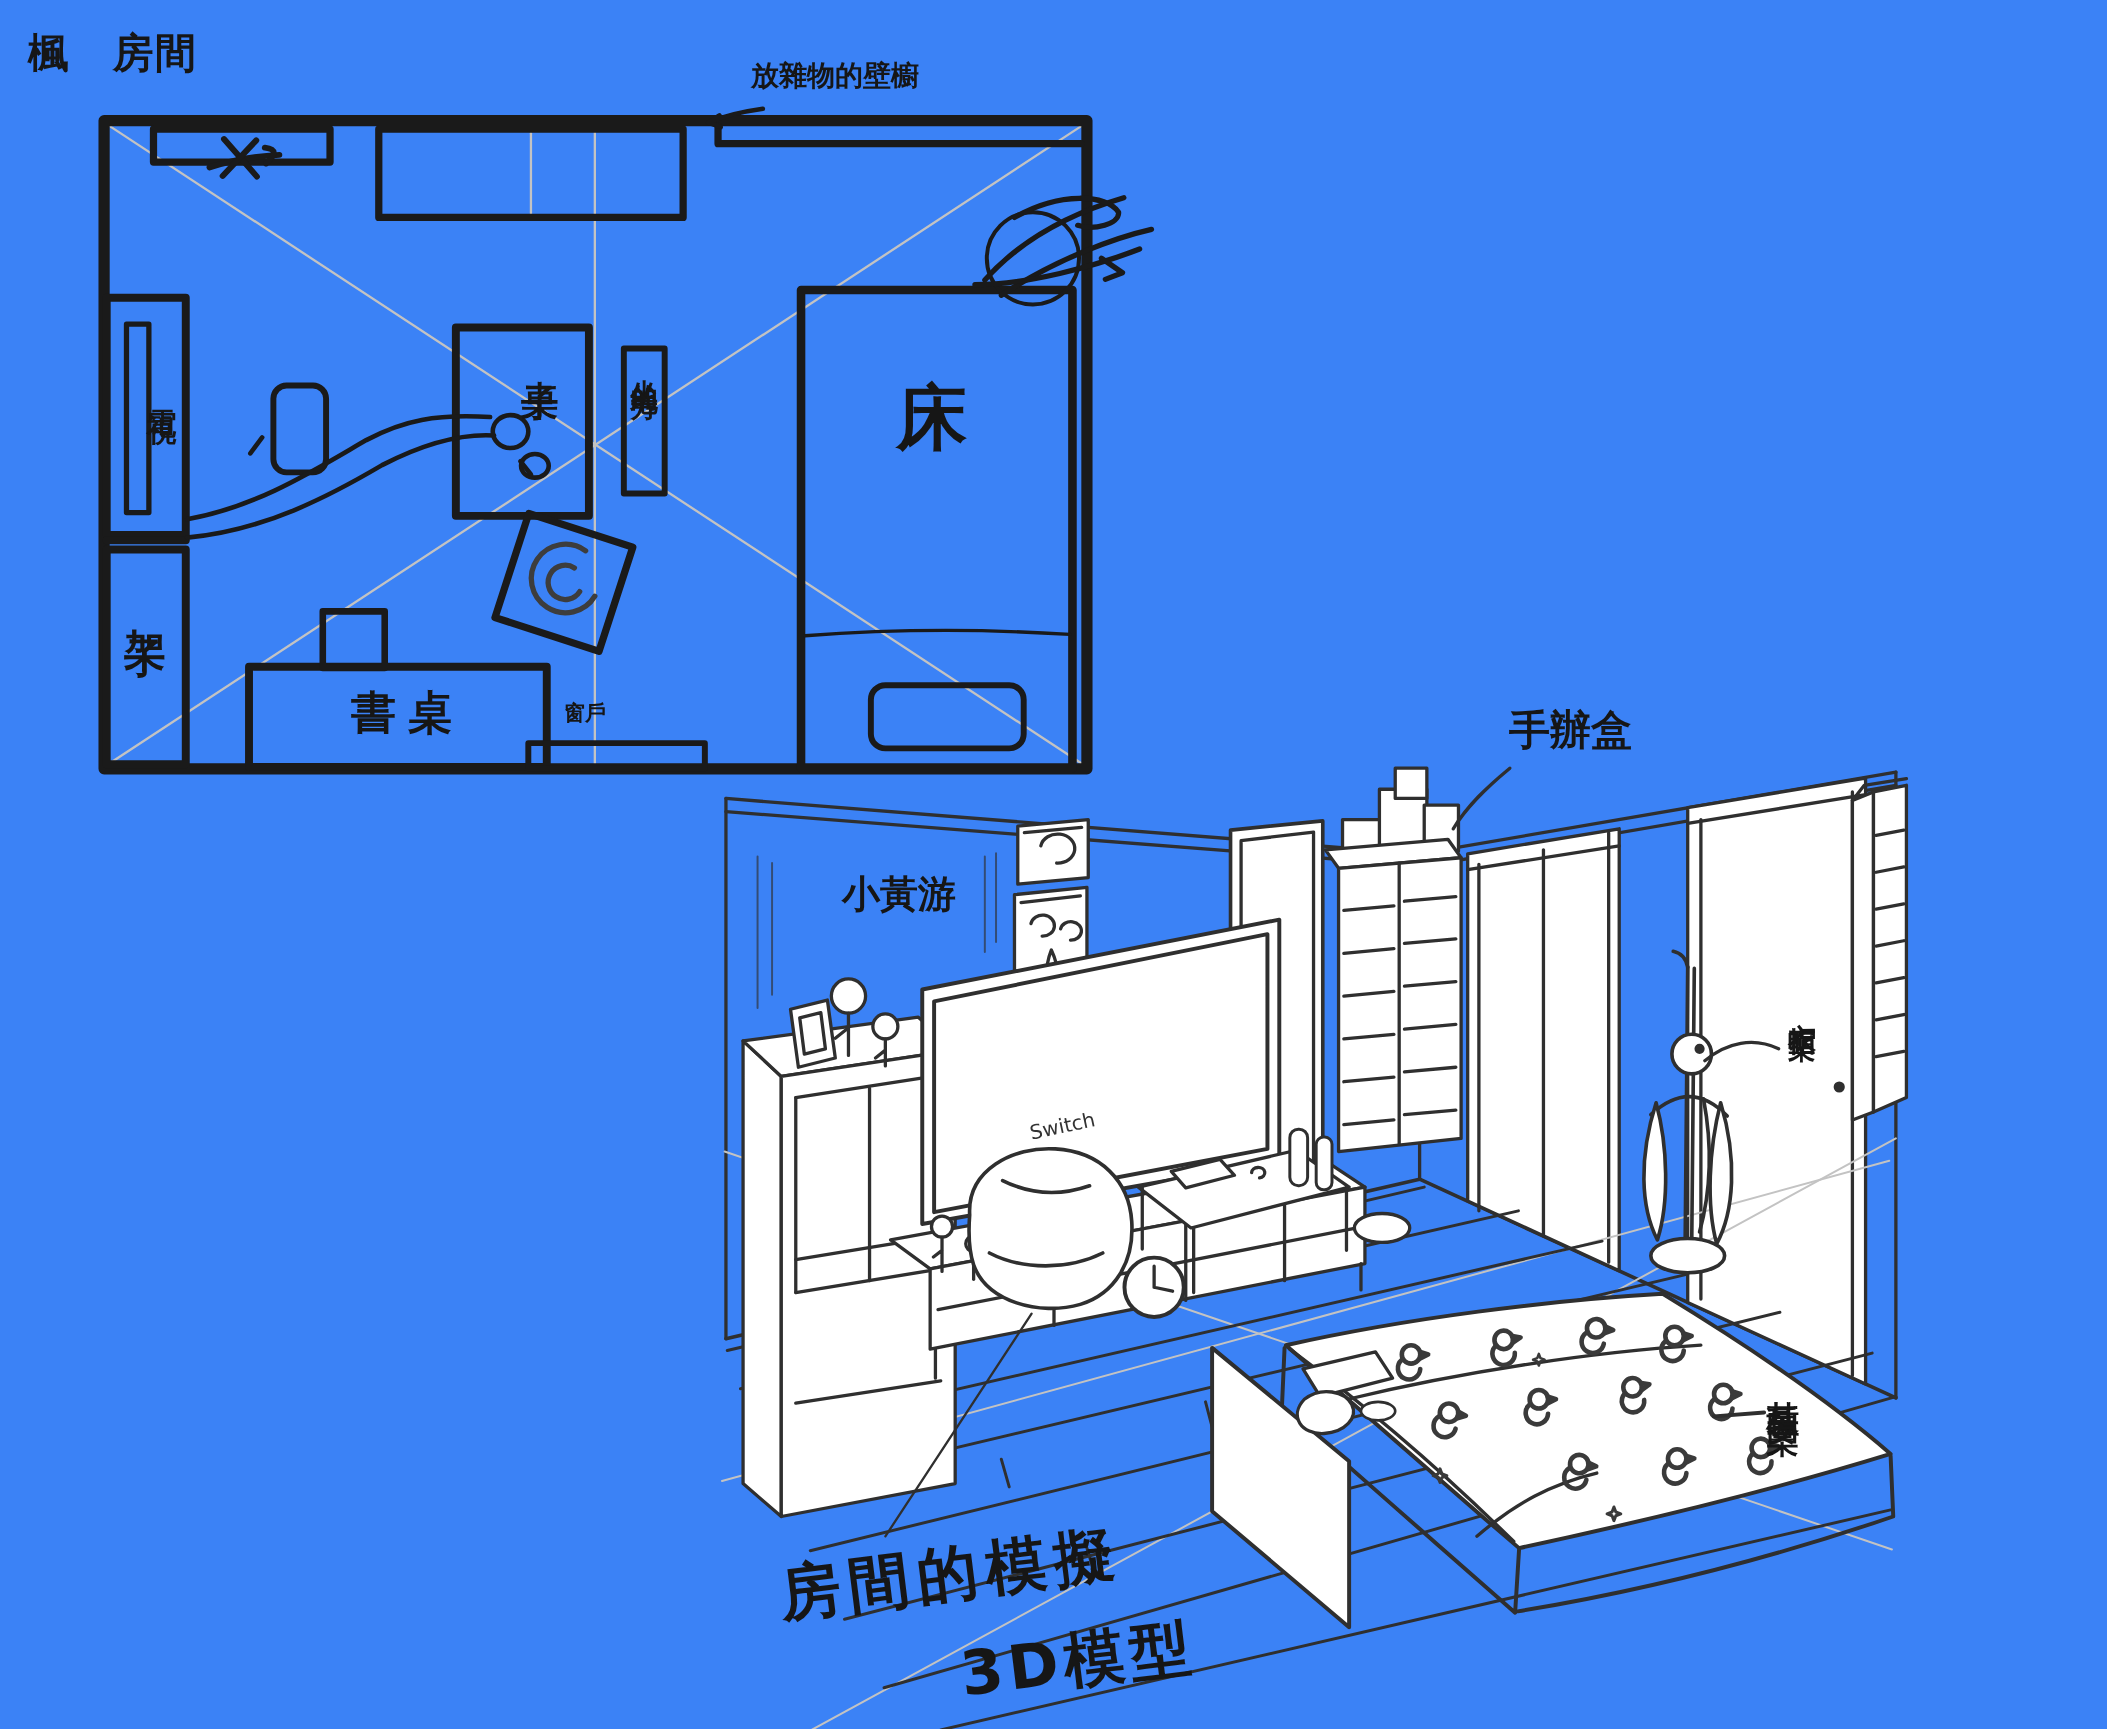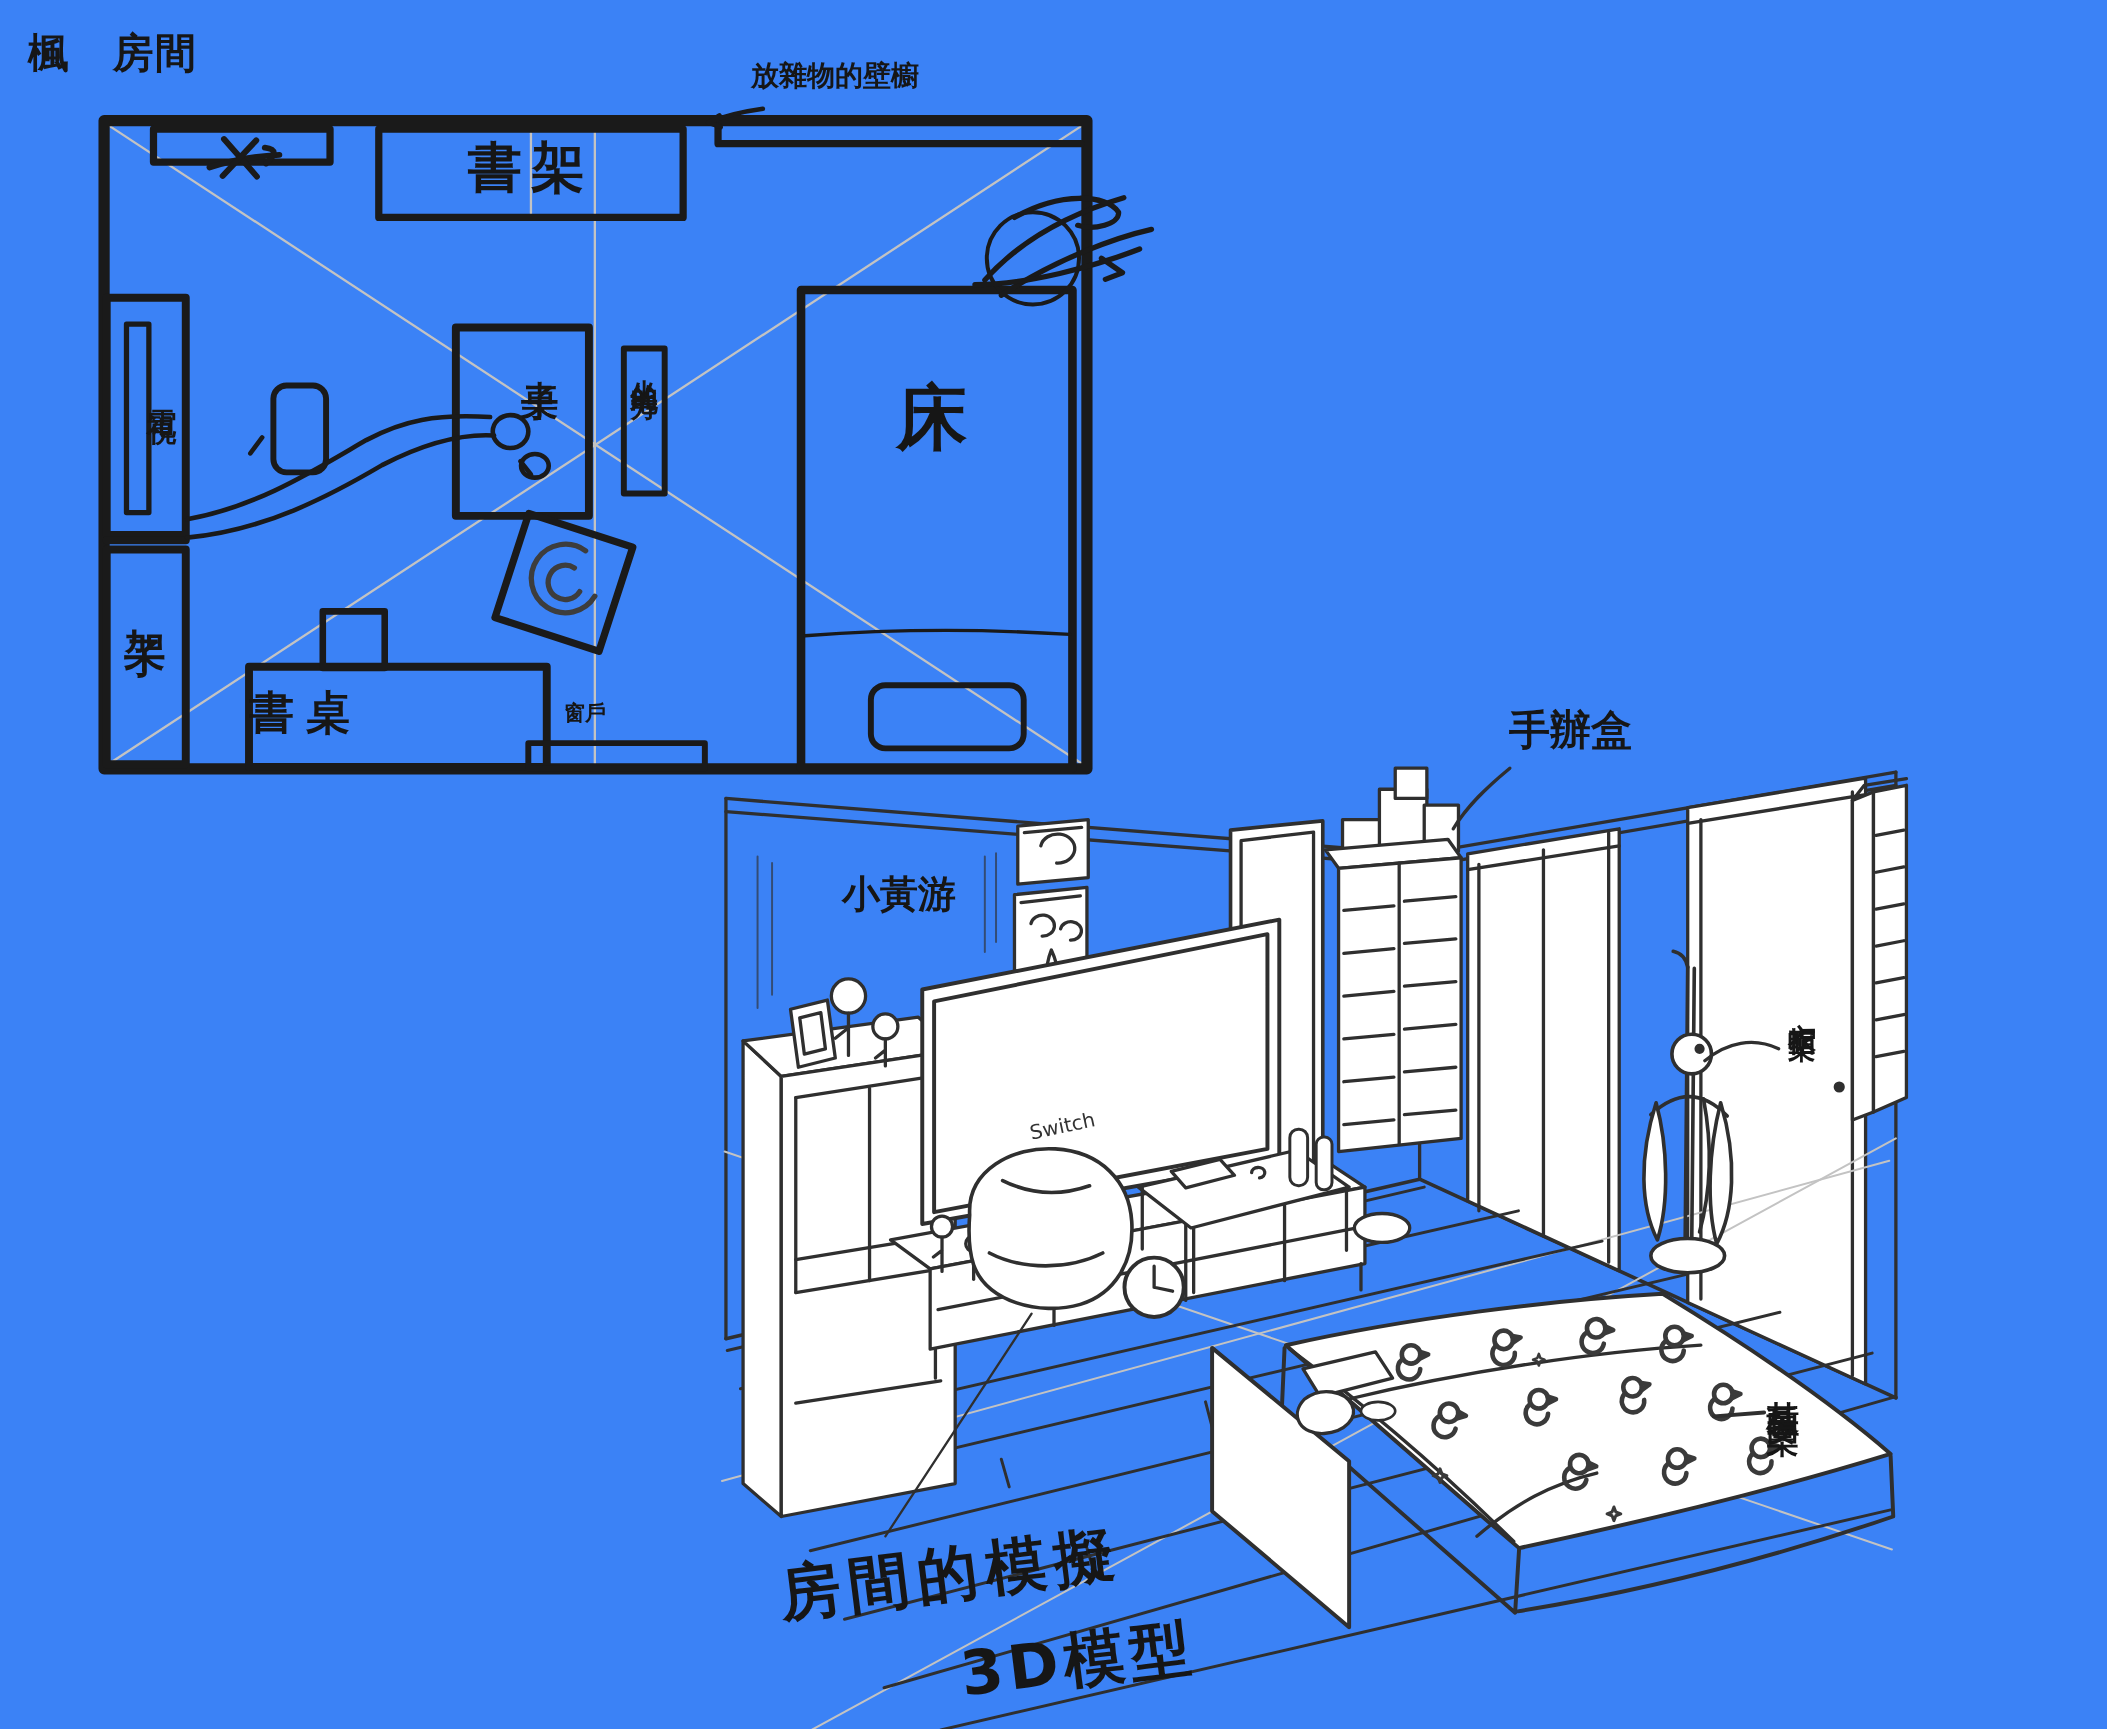--- a/index.html
+++ b/index.html
@@ -264,24 +264,23 @@
     <path d="M2292,1166 C2258,1194 2228,1222 2206,1258"></path>
     <path d="M2588,1610 C2622,1582 2662,1574 2700,1592"></path>
     <path d="M2602,2150 L2678,2144" stroke-width="6"></path>
     <path d="M1344,2332 L1566,1994" stroke-width="3.5"></path>
   </g>
 </svg>
 
 <div class="lbl" style="left:28px;top:32px;font-size:41px;letter-spacing:1.3px;">楓　房間</div>
 
 <div class="lbl" style="left:751px;top:61px;font-size:28px;">放雜物的壁櫥</div>
-<div class="lbl" style="left:379px;top:140px;width:304px;text-align:center;font-size:54px;letter-spacing:9.2px;">書架</div>
 <div class="lbl v" style="left:146px;top:385px;font-size:30px;letter-spacing:5.3px;">電視</div>
 <div class="lbl v" style="left:123px;top:594px;font-size:42px;letter-spacing:12px;">架子</div>
-<div class="lbl" style="left:249px;top:689px;width:298px;font-size:45px;letter-spacing:12px;">書桌</div>
+<div class="lbl" style="left:259px;top:689px;width:298px;text-align:center;font-size:45px;letter-spacing:12px;">書桌</div>
 <div class="lbl" style="left:564px;top:702px;font-size:21px;">窗戶</div>
 <div class="lbl v" style="left:519px;top:349px;font-size:38px;letter-spacing:6.6px;">桌子</div>
 <div class="lbl v" style="left:630px;top:358px;font-size:27px;letter-spacing:4px;">坐的地方</div>
 <div class="lbl" style="left:896px;top:381px;font-size:71px;">床</div>
 
 <div class="lbl" style="left:842px;top:875px;font-size:38px;font-weight:600;">小黃游</div>
 <div class="lbl" style="left:1493px;top:709px;font-size:41px;margin-left:16px;">手辦盒</div>
 <div class="lbl v" style="left:1787px;top:1000px;font-size:28px;letter-spacing:5.3px;font-weight:600;">衣帽架</div>
 <div class="lbl v" style="left:1765px;top:1374px;font-size:33px;letter-spacing:6.6px;">某種圖案</div>
 <div class="lbl" style="left:776px;top:1563px;font-size:61px;letter-spacing:8px;transform:rotate(-7deg);">房間的模擬</div>

